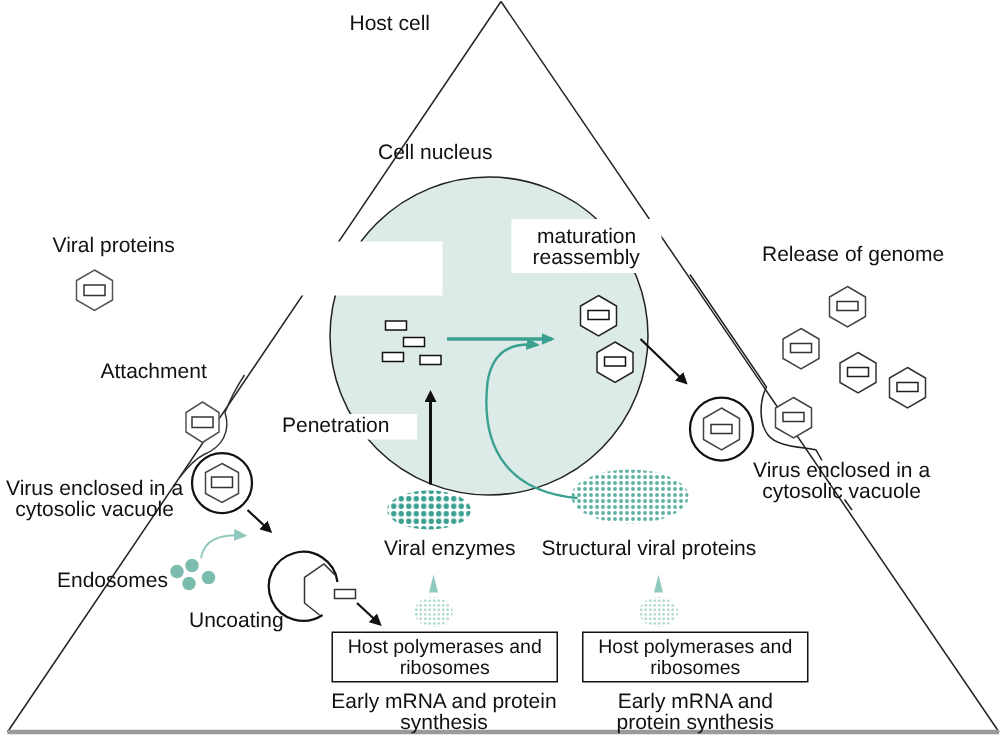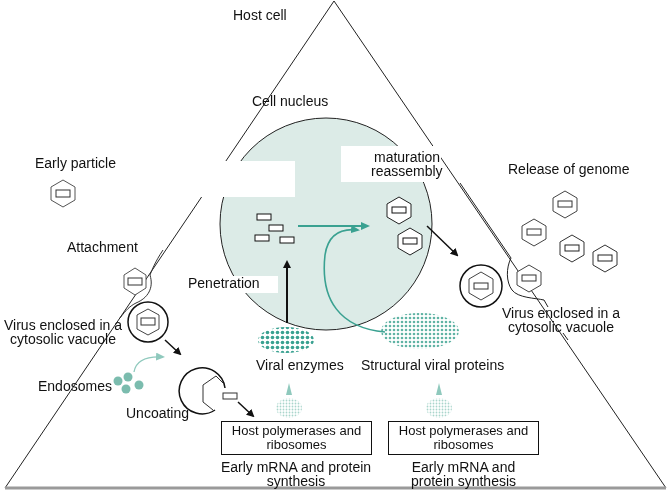--- a/index.html
+++ b/index.html
@@ -137,26 +137,26 @@
       <polygon points="529,265 541,272 541,285 529,292 517,285 517,272" fill="#fff" stroke="#444" stroke-width="1"></polygon>
       <rect x="522" y="275" width="14" height="6" fill="#fff" stroke="#333" stroke-width="1"></rect>
     </g>
   </g>
 
   <line x1="563" y1="333" x2="568" y2="340" stroke="#222" stroke-width="1"></line>
 </svg>
 
 <div class="lbl" style="left:233px;top:8px;">Host cell</div>
 <div class="lbl" style="left:252px;top:94px;">Cell nucleus</div>
-<div class="lbl" style="left:35px;top:156px;">Early particle</div>
+<div class="lbl" style="left:35px;top:156px;">Viral proteins</div>
 
 <div class="lbl bg" style="left:200px;top:161px;width:95px;height:36px;padding-top:2px;box-sizing:border-box;">
 </div>
 
-<div class="lbl bg" style="left:341px;top:146px;width:100px;height:36px;padding-top:4px;padding-left:32px;box-sizing:border-box;text-align:left;">
+<div class="lbl bg" style="left:341px;top:146px;width:100px;height:36px;padding-top:4px;padding-left:16px;box-sizing:border-box;text-align:left;">
   <div style="padding-left:1px;">maturation</div>
   <div style="margin-left:-2px;">reassembly</div>
 </div>
 
 <div class="lbl" style="left:508px;top:162px;">Release of genome</div>
 <div class="lbl" style="left:67px;top:240px;">Attachment</div>
 
 <div class="lbl bg" style="left:186px;top:276px;width:92px;height:17px;text-align:left;padding-left:2px;box-sizing:border-box;">Penetration</div>
 
 <div class="lbl" style="left:4px;top:318px;">

